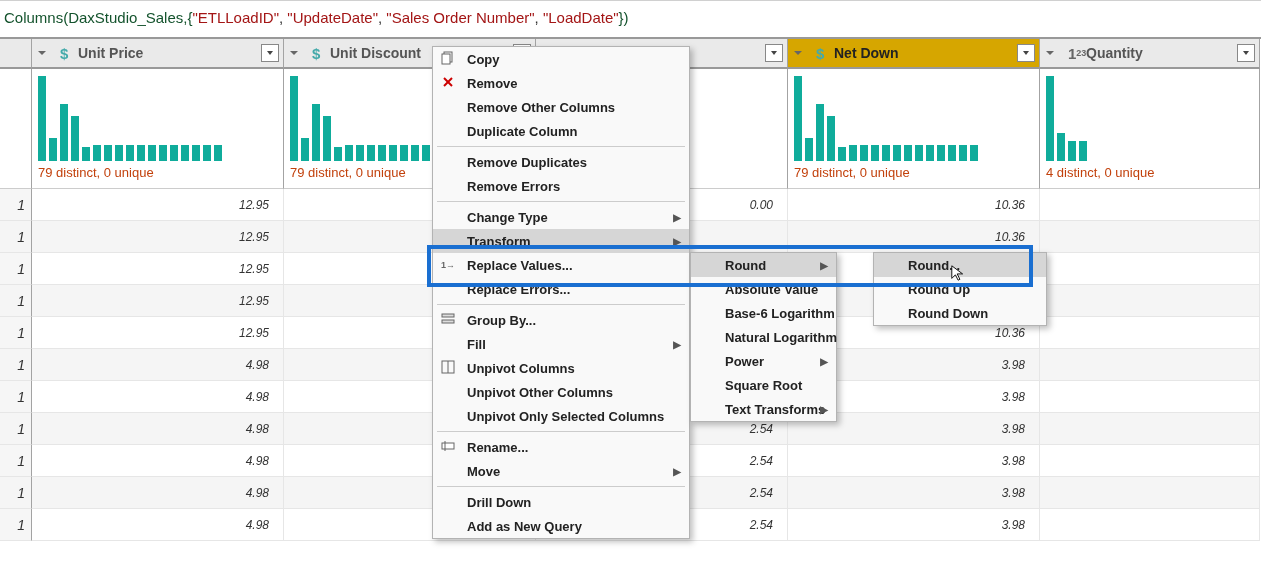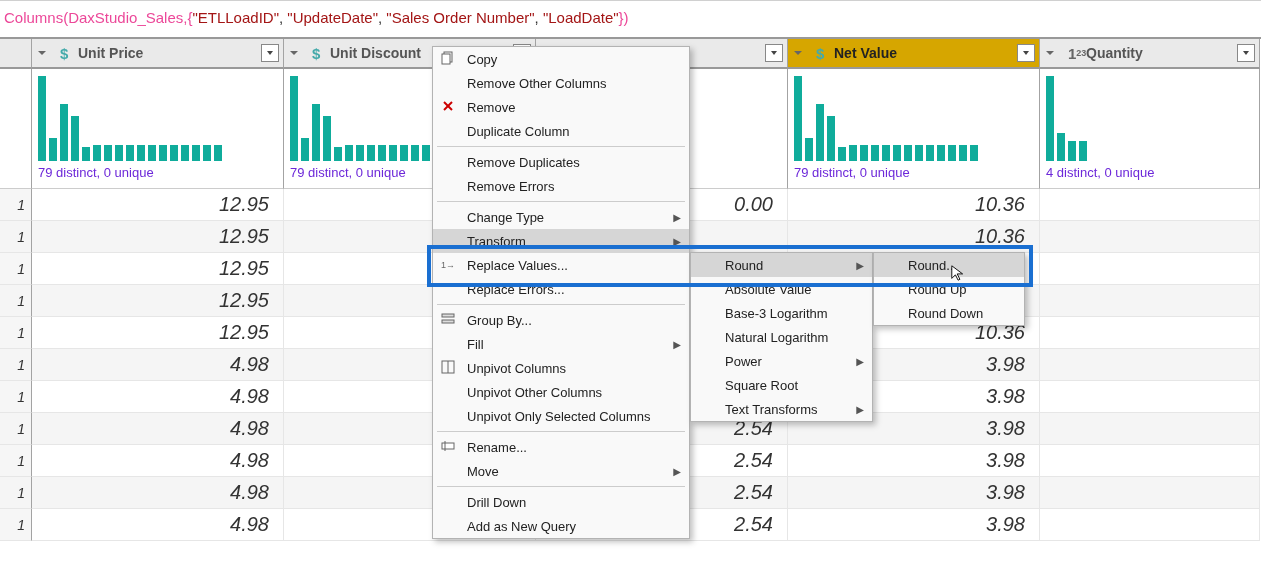--- a/index.html
+++ b/index.html
@@ -1,45 +1,45 @@
 <!DOCTYPE html>
 <html><head>
 <meta charset="utf-8">
 <style>
 * { margin: 0; padding: 0; box-sizing: border-box; font-family: "Segoe UI", Tahoma, sans-serif; }
 body { width: 1261px; height: 588px; background: #fff; overflow: hidden; position: relative; font-size: 13px; color: #333; }
 
 .formula-bar { padding: 8px 4px 10px 4px; font-family: Consolas, monospace; font-size: 15px; background: #fff; border-top: 1px solid #d0d0d0; }
-.formula-bar .fn { color: #ec4899; text-align: right; }
+.formula-bar .fn { color: #14532d; text-align: right; }
 .formula-bar .lit { color: #a31515; }
 
 .grid { display: grid; grid-template-columns: 32px 252px 252px 252px 252px 220px; border-top: 2px solid #999; }
 
 .hdr { display: flex; align-items: center; border-right: 1px solid #a3a3a3; border-bottom: 2px solid #999; background: #eaeaea; height: 30px; position: relative; }
 .hdr .filter { width: 16px; height: 16px; margin: 0 4px 0 2px; display:flex; align-items:center; justify-content:center; }
 .hdr .name { font-weight: 600; color: #555; font-size: 14px; flex: 1; padding-left: 2px; }
 .hdr .dd { width: 18px; height: 18px; border: 1px solid #888; background:#fff; margin-right: 4px; display:flex; align-items:center; justify-content:center; }
 .hdr.selected { background: #d6a600; }
 .hdr.selected .name { color: #222; }
 .hdr .type-ico { width:16px; margin-left:6px; display:flex; align-items:center; color:#4aa; font-weight:700; font-size:15px; }
 .hdr .type-ico.num { color:#666;}
 .rownum-hdr { border-right:1px solid #a3a3a3; border-bottom:2px solid #999; background:#eaeaea; }
 
 .profile { height: 120px; border-right:1px solid #a3a3a3; border-bottom:1px solid #ccc; padding: 6px 6px 2px 6px; display:flex; flex-direction:column; background:#fff; }
 .profile.row0 { background:#fff; border-right:1px solid #a3a3a3; border-bottom:1px solid #ccc; }
 .bars { display:flex; align-items:flex-end; gap:3px; height:86px; }
 .bars span { background:#0fac9b; width:8px; }
-.distinct { color:#6d28d9; font-size:13px; padding-top:4px; }
-
-.cell { height: 32px; border-right:1px solid #e6e6e6; border-bottom:1px solid #e6e6e6; padding: 0 14px; display:flex; align-items:center; justify-content:flex-end; font-style: italic; color:#333; background:#fff; font-size:20px; }
+.distinct { color:#c2410c; font-size:13px; padding-top:4px; }
+
+.cell { height: 32px; border-right:1px solid #e6e6e6; border-bottom:1px solid #e6e6e6; padding: 0 14px; display:flex; align-items:center; justify-content:flex-end; font-style: italic; color:#333; background:#fff; font-size:12px; }
 .rownum { height:32px; border-right:1px solid #a3a3a3; border-bottom:1px solid #e6e6e6; display:flex; align-items:center; justify-content:flex-end; padding-right:6px; font-style: italic; color:#333; background:#f6f6f6; font-size:14px; }
 .alt { background:#f5f5f5; }
 
 
-.menu { position:absolute; background:#f9f9f9; border:1px solid #b3b3b3; box-shadow: 3px 3px 6px rgba(0,0,0,0.25); z-index: 50; }
+.menu { position:absolute; background:#f9f9f9; border:1px solid #b3b3b3; box-shadow: 3px 3px 6px rgba(0,0,0,0.25); z-index: 50; font-weight: bold; }
 .menu .mi { display:flex; align-items:center; height:24px; padding: 0 14px 0 34px; position:relative; font-size:13px; color:#222; white-space:nowrap; }
 .menu .mi:hover, .menu .mi.hov { background:#d6d6d6; }
 .menu .mi .ico { position:absolute; left:8px; width:16px; height:16px; color:#666; }
 .menu .sep { height:1px; background:#ccc; margin: 3px 4px; }
 .menu .sub-ind { position:absolute; right:8px; font-size:10px; color:#555; }
 
 #highlight-box { position:absolute; border:4px solid #1a6fd1; pointer-events:none; z-index:100; }
 #cursor { position:absolute; z-index:200; width:18px; height:18px; pointer-events:none; }
 </style>
 </head>
@@ -95,21 +95,21 @@
         </svg>
       </span>
     </div>
     <div class="hdr selected">
       <span class="filter">
         <svg width="12" height="12" viewBox="0 0 12 12">
           <polygon points="2,4 10,4 6,8" fill="#666"></polygon>
         </svg>
       </span>
       <span class="type-ico">$</span>
-      <span class="name">Net Value</span>
+      <span class="name">Net Down</span>
       <span class="dd">
         <svg width="10" height="10" viewBox="0 0 10 10">
           <polygon points="2,3 8,3 5,7" fill="#444"></polygon>
         </svg>
       </span>
     </div>
     <div class="hdr">
       <span class="filter">
         <svg width="12" height="12" viewBox="0 0 12 12">
           <polygon points="2,4 10,4 6,8" fill="#666"></polygon>
@@ -273,30 +273,30 @@
 
 <div class="menu" id="menu-main" style="left:432px; top:46px; width:258px;">
     <div class="mi">
       <span class="ico"><svg width="14" height="14" viewBox="0 0 14 14">
           <rect x="3" y="1" width="8" height="10" fill="none" stroke="#666"></rect>
           <rect x="1" y="3" width="8" height="10" fill="#fff" stroke="#666"></rect>
         </svg></span>
       <span>Copy</span>
     </div>
     <div class="mi">
-      <span>Remove Other Columns</span>
-    </div>
-    <div class="mi">
       <span class="ico"><svg width="14" height="14" viewBox="0 0 14 14">
           <line x1="3" y1="3" x2="11" y2="11" stroke="#c00" stroke-width="2"></line>
           <line x1="11" y1="3" x2="3" y2="11" stroke="#c00" stroke-width="2"></line>
         </svg></span>
       <span>Remove</span>
     </div>
     <div class="mi">
+      <span>Remove Other Columns</span>
+    </div>
+    <div class="mi">
       <span>Duplicate Column</span>
     </div>
     <div class="sep"></div>
     <div class="mi">
       <span>Remove Duplicates</span>
     </div>
     <div class="mi">
       <span>Remove Errors</span>
     </div>
     <div class="sep"></div>
@@ -355,47 +355,47 @@
       <span class="sub-ind">▶</span>
     </div>
     <div class="sep"></div>
     <div class="mi">
       <span>Drill Down</span>
     </div>
     <div class="mi">
       <span>Add as New Query</span>
     </div>
   </div>
-<div class="menu" id="menu-transform" style="left:690px; top:252px; width:183px;">
+<div class="menu" id="menu-transform" style="left:690px; top:252px; width:147px;">
     <div class="mi hov">
       <span>Round</span>
       <span class="sub-ind">▶</span>
     </div>
     <div class="mi">
       <span>Absolute Value</span>
     </div>
     <div class="mi">
-      <span>Base-3 Logarithm</span>
+      <span>Base-6 Logarithm</span>
     </div>
     <div class="mi">
       <span>Natural Logarithm</span>
     </div>
     <div class="mi">
       <span>Power</span>
       <span class="sub-ind">▶</span>
     </div>
     <div class="mi">
       <span>Square Root</span>
     </div>
     <div class="mi">
       <span>Text Transforms</span>
       <span class="sub-ind">▶</span>
     </div>
   </div>
-<div class="menu" id="menu-round" style="left:873px; top:252px; width:152px;">
+<div class="menu" id="menu-round" style="left:873px; top:252px; width:174px;">
     <div class="mi hov">
       <span>Round...</span>
     </div>
     <div class="mi">
       <span>Round Up</span>
     </div>
     <div class="mi">
       <span>Round Down</span>
     </div>
   </div>

